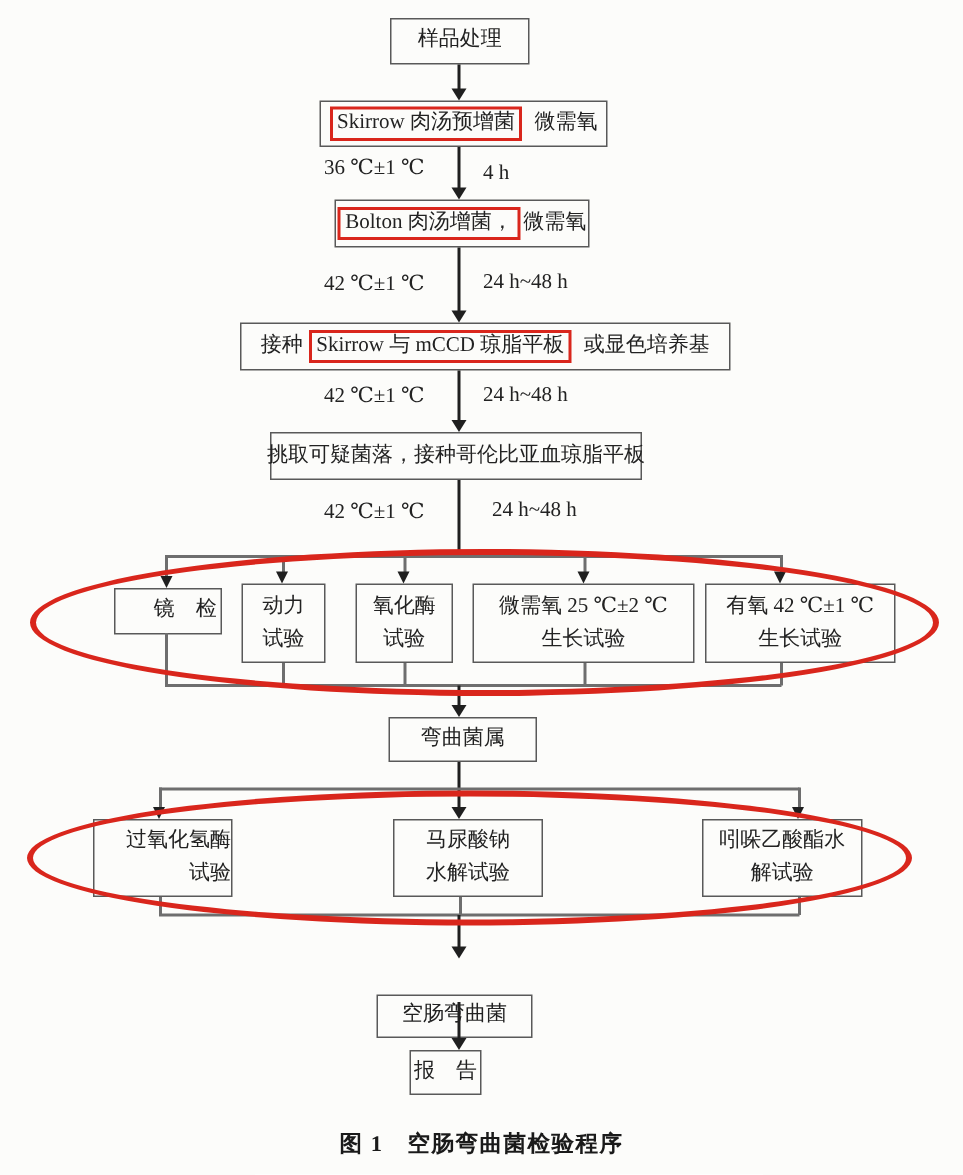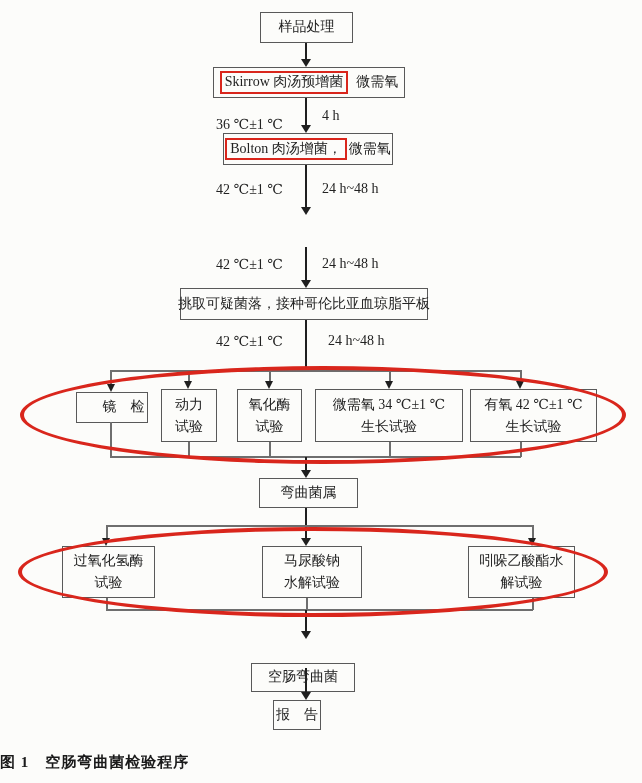--- a/index.html
+++ b/index.html
@@ -41,21 +41,21 @@
   }
   .ah.sm{border-left-width:4.5px;border-right-width:4.5px;}
   .elabel{
     position:absolute;font-size:14px;color:var(--text);white-space:nowrap;
   }
   .ellipse{
     position:absolute;border:4px solid var(--highlight-red);
     border-radius:50%;pointer-events:none;background:transparent;
   }
   .caption{
-    position:absolute;left:0;top:753px;width:642px;
+    position:absolute;left:0;top:753px;width:642px;text-align:center;
     font-weight:bold;font-size:15px;letter-spacing:1px;color:#1a1a1a;
   }
 </style>
 </head>
 <body>
 
 <div class="stage">
 
   <div class="box" style="left:260px;top:12px;width:93px;height:31px;">
     <span>样品处理</span>
@@ -68,70 +68,77 @@
     <span class="inlinegap">微需氧</span>
   </div>
 
   <div class="box" style="left:223px;top:133px;width:170px;height:32px;">
     <span class="redwrap">
       <span>Bolton 肉汤增菌，</span>
     </span>
     <span class="inlinegap-sm">微需氧</span>
   </div>
 
+  <div class="box" style="left:160px;top:215px;width:327px;height:32px;">
+    <span class="prefixgap">接种</span>
+    <span class="redwrap">
+      <span>Skirrow 与 mCCD 琼脂平板</span>
+    </span>
+    <span class="inlinegap">或显色培养基</span>
+  </div>
 
   <div class="box" style="left:180px;top:288px;width:248px;height:32px;">
     <span>挑取可疑菌落，接种哥伦比亚血琼脂平板</span>
   </div>
 
   <div class="box" style="left:76px;top:392px;width:72px;height:31px;padding-left:23px;">
     <span>镜　检</span>
   </div>
   <div class="box two" style="left:161px;top:389px;width:56px;height:53px;">
     <span>动力</span>
     <span>试验</span>
   </div>
   <div class="box two" style="left:237px;top:389px;width:65px;height:53px;">
     <span>氧化酶</span>
     <span>试验</span>
   </div>
   <div class="box two" style="left:315px;top:389px;width:148px;height:53px;">
-    <span>微需氧 34 ℃±1 ℃</span>
+    <span>微需氧 25 ℃±2 ℃</span>
     <span>生长试验</span>
   </div>
   <div class="box two" style="left:470px;top:389px;width:127px;height:53px;">
     <span>有氧 42 ℃±1 ℃</span>
     <span>生长试验</span>
   </div>
 
   <div class="box" style="left:259px;top:478px;width:99px;height:30px;text-align:right;">
     <span>弯曲菌属</span>
   </div>
 
-  <div class="box two" style="left:62px;top:546px;width:93px;height:52px;">
+  <div class="box two" style="left:62px;top:546px;width:93px;height:52px;align-items:flex-end;">
     <span>过氧化氢酶</span>
     <span>试验</span>
   </div>
   <div class="box two" style="left:262px;top:546px;width:100px;height:52px;">
     <span>马尿酸钠</span>
     <span>水解试验</span>
   </div>
   <div class="box two" style="left:468px;top:546px;width:107px;height:52px;font-family:Liberation Serif, serif;">
     <span>吲哚乙酸酯水</span>
     <span>解试验</span>
   </div>
 
   <div class="box" style="left:251px;top:663px;width:104px;height:29px;">
     <span>空肠弯曲菌</span>
   </div>
   <div class="box" style="left:273px;top:700px;width:48px;height:30px;">
     <span>报　告</span>
   </div>
 
-  <span class="elabel" style="left:216px;top:116px;">36 ℃±1 ℃</span>
+  <span class="elabel" style="left:216px;top:104px;">36 ℃±1 ℃</span>
   <span class="elabel" style="left:322px;top:108px;">4 h</span>
 
   <span class="elabel" style="left:216px;top:181px;">42 ℃±1 ℃</span>
   <span class="elabel" style="left:322px;top:181px;">24 h~48 h</span>
 
   <span class="elabel" style="left:216px;top:256px;">42 ℃±1 ℃</span>
   <span class="elabel" style="left:322px;top:256px;">24 h~48 h</span>
 
   <span class="elabel" style="left:216px;top:333px;">42 ℃±1 ℃</span>
   <span class="elabel" style="left:328px;top:333px;">24 h~48 h</span>

